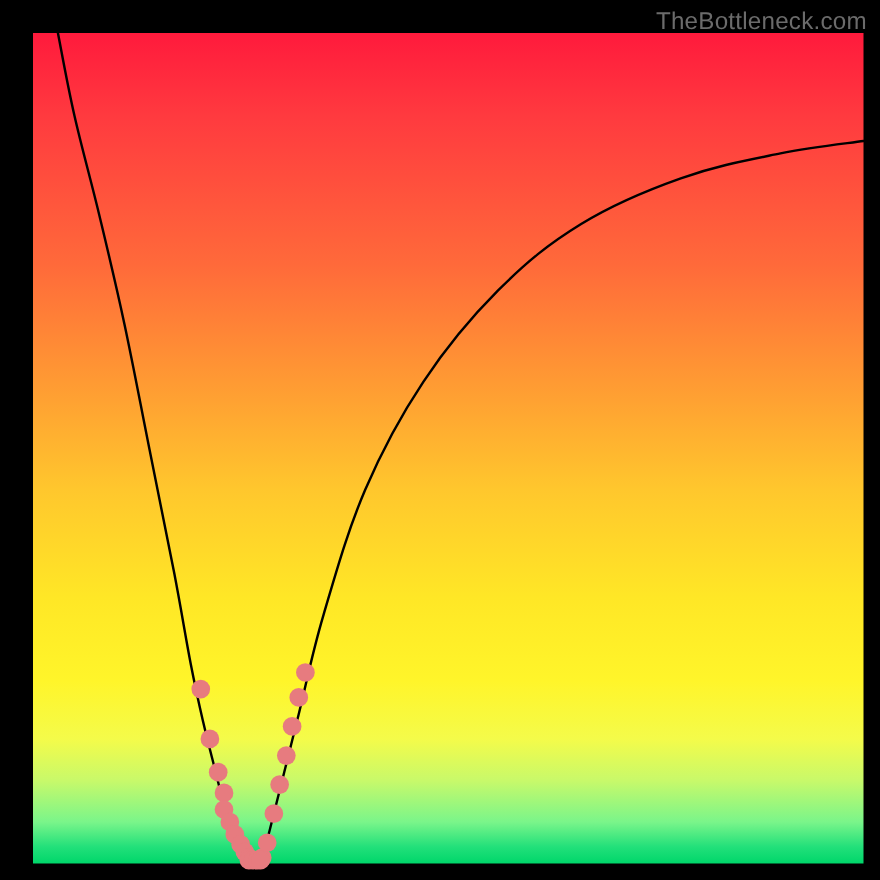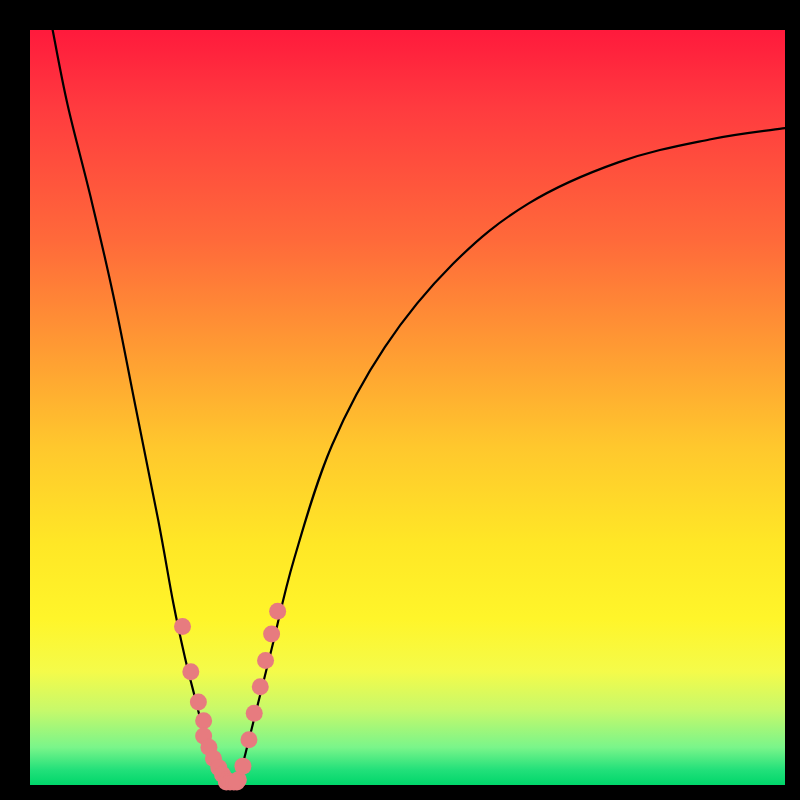--- a/index.html
+++ b/index.html
@@ -60,20 +60,21 @@
     width: 755px;
     height: 755px;
     overflow: visible;
   }
 </style>
 </head>
 <body>
 
 <div class="frame">
 
+  <div class="watermark">TheBottleneck.com</div>
 
   <div class="plot-area">
     <svg class="curves" viewBox="0 0 755 755" preserveAspectRatio="none">
       <g id="line-series">
           <path d="M 22.65 0.00 C 25.37 13.59, 30.95 45.60, 37.75 75.50 C 44.55 105.40, 52.25 132.13, 60.40 166.10 C 68.55 200.08, 74.90 226.20, 83.05 264.25 C 91.20 302.30, 97.55 336.73, 105.70 377.50 C 113.85 418.27, 121.56 455.42, 128.35 490.75 C 135.15 526.08, 138.69 549.34, 143.45 573.80 C 148.21 598.26, 150.70 608.98, 154.77 626.65 C 158.85 644.32, 162.70 658.36, 166.10 671.95 C 169.50 685.54, 170.93 692.64, 173.65 702.15 C 176.37 711.66, 178.48 718.00, 181.20 724.80 C 183.92 731.59, 186.30 735.01, 188.75 739.90 C 191.20 744.79, 193.70 749.81, 194.79 751.98" fill="none" stroke="#000000" stroke-width="2.2" stroke-linecap="round"></path>
           <path d="M 207.63 751.98 C 208.98 747.09, 211.78 737.85, 215.17 724.80 C 218.57 711.75, 221.74 698.53, 226.50 679.50 C 231.26 660.47, 234.81 646.28, 241.60 619.10 C 248.39 591.92, 253.38 565.19, 264.25 528.50 C 275.12 491.81, 285.69 453.30, 302.00 415.25 C 318.31 377.20, 333.11 349.72, 354.85 317.10 C 376.59 284.48, 396.98 259.87, 422.80 234.05 C 448.62 208.23, 468.40 192.00, 498.30 173.65 C 528.20 155.30, 556.28 143.68, 588.90 132.13 C 621.52 120.57, 649.60 115.59, 679.50 109.48 C 709.40 103.36, 741.41 100.19, 755.00 98.15" fill="none" stroke="#000000" stroke-width="2.2" stroke-linecap="round"></path>
         </g>
       <g id="marker-series">
           <circle cx="152.51" cy="596.45" r="8.5" fill="#e77b7f"></circle>
           <circle cx="160.81" cy="641.75" r="8.5" fill="#e77b7f"></circle>

